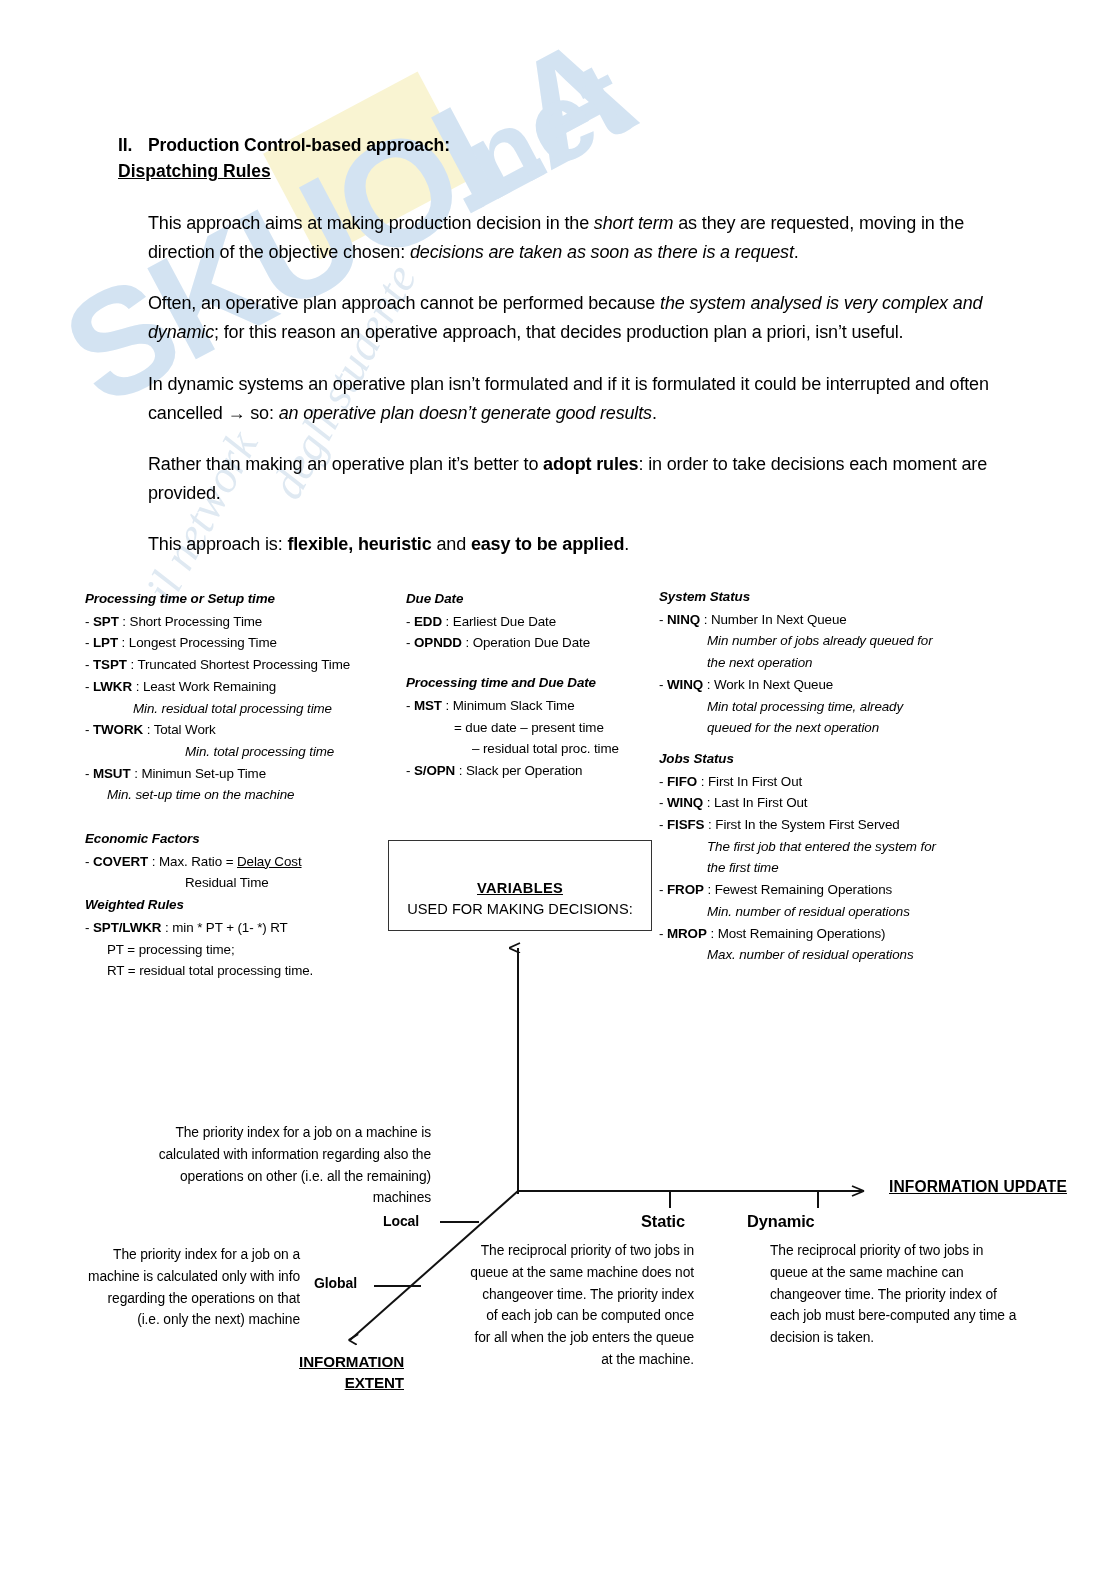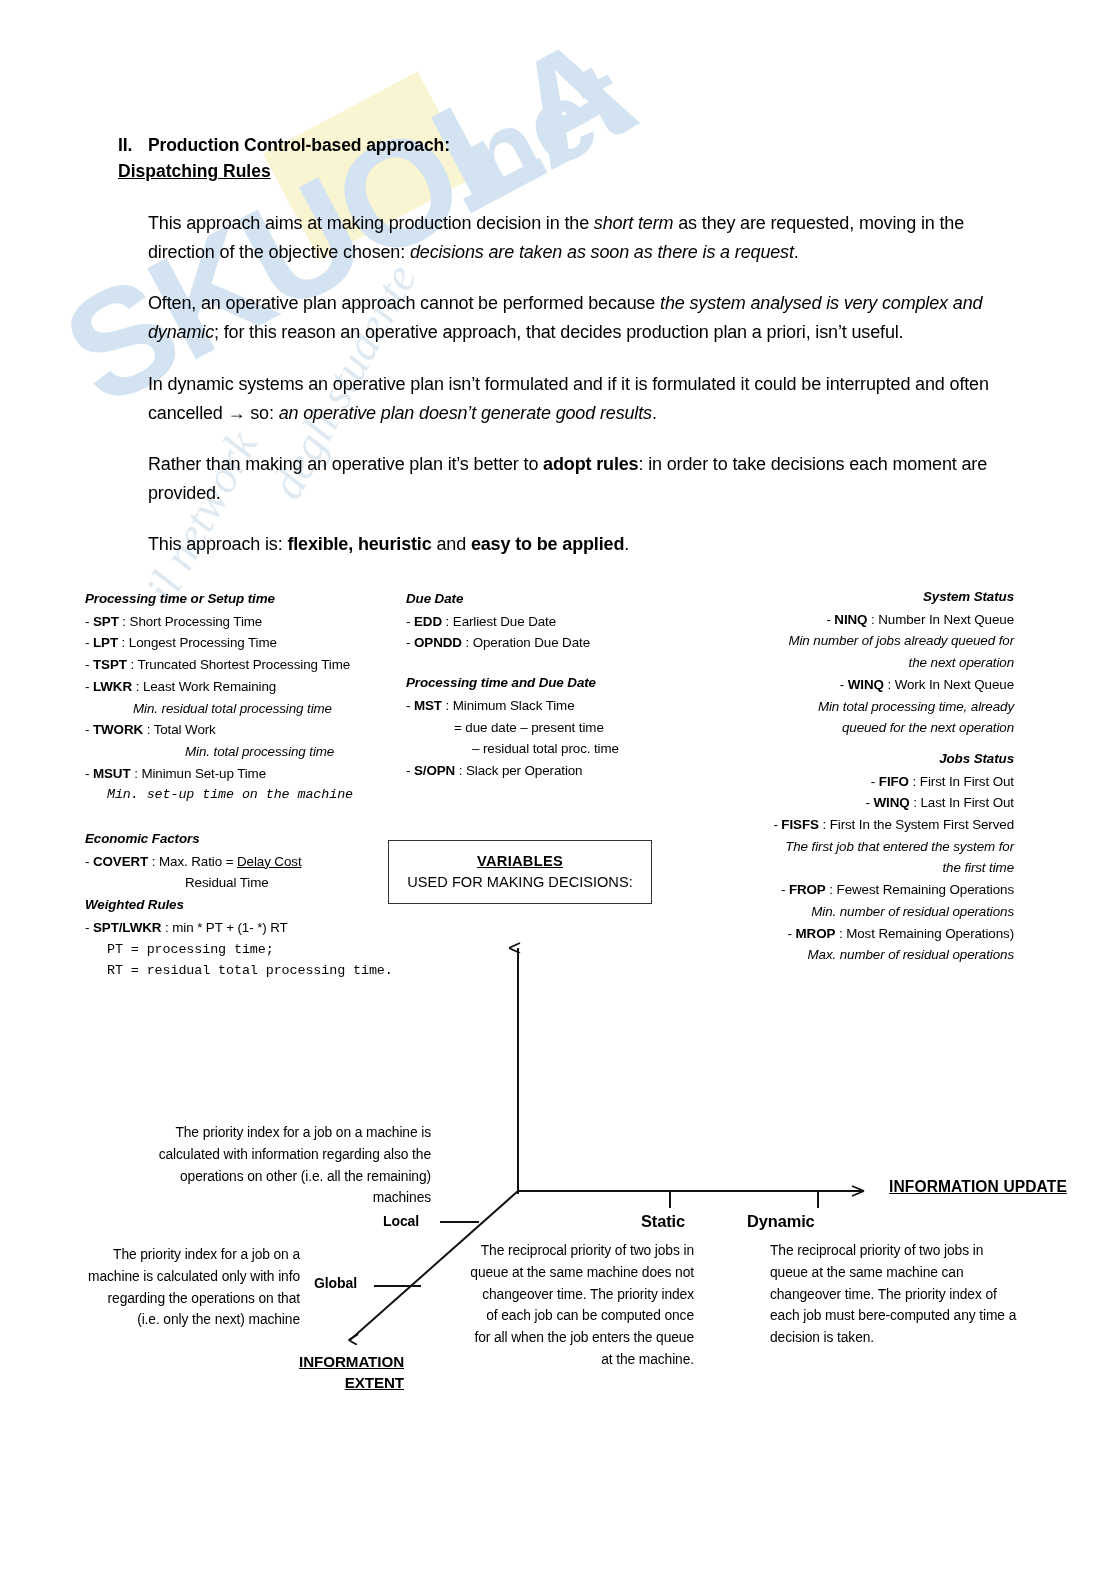--- a/index.html
+++ b/index.html
@@ -74,39 +74,39 @@
   
   .rules-col {
     position: absolute;
     z-index: 2;
     font-size: 13.4px;
     line-height: 1.62;
     letter-spacing: -0.1px;
   }
   #col-left  { left: 85px;  top: 588px; width: 300px; }
   #col-mid   { left: 406px; top: 588px; width: 240px; }
-  #col-right { left: 684px; top: 586px; width: 330px; text-align: right; }
+  #col-right { left: 659px; top: 586px; width: 330px; }
 
   #col-left-2 { left: 85px;  top: 828px; width: 300px; }
 
   .grp-title {
     font-weight: bold;
     font-style: italic;
     margin-bottom: 1px;
   }
   .rule {
     white-space: nowrap;
   }
   .code { font-weight: bold; }
   .note {
     font-style: italic;
   }
   .ind2 { padding-left: 66px; }
   .ind3 { padding-left: 48px; }
-  .ind4 { padding-left: 22px; font-family: Liberation Mono, monospace; }
+  .ind4 { padding-left: 22px; }
   .ind5 { padding-left: 100px; }
   .gap { height: 18px; }
   .gap-sm { height: 9px; }
   .ul { text-decoration: underline; }
 
   
   #variables-box {
     position: absolute;
     z-index: 3;
     left: 388px;
@@ -116,20 +116,21 @@
     border: 1.6px solid #333333;
     background: #ffffff;
     text-align: center;
     font-size: 14.6px;
     line-height: 1.42;
   }
   #variables-box .vb-title {
     font-weight: bold;
     text-decoration: underline;
     letter-spacing: 0.3px;
+    margin-top: 27px;
   }
 
   
   #axis-svg {
     position: absolute;
     left: 0; top: 0;
     width: 1116px; height: 1579px;
     z-index: 1;
     pointer-events: none;
   }

